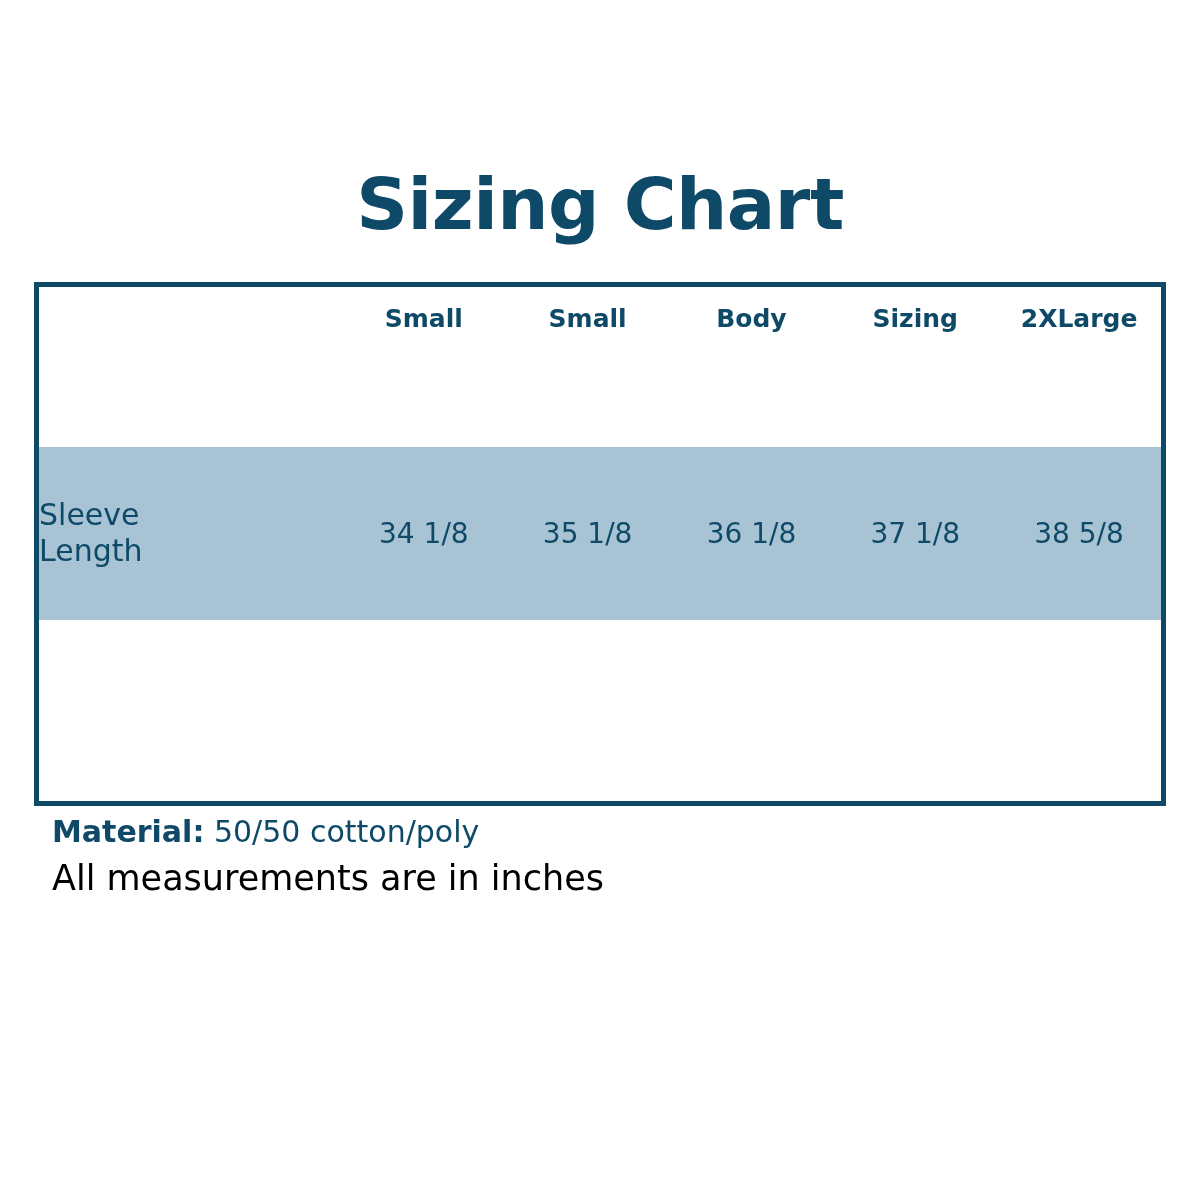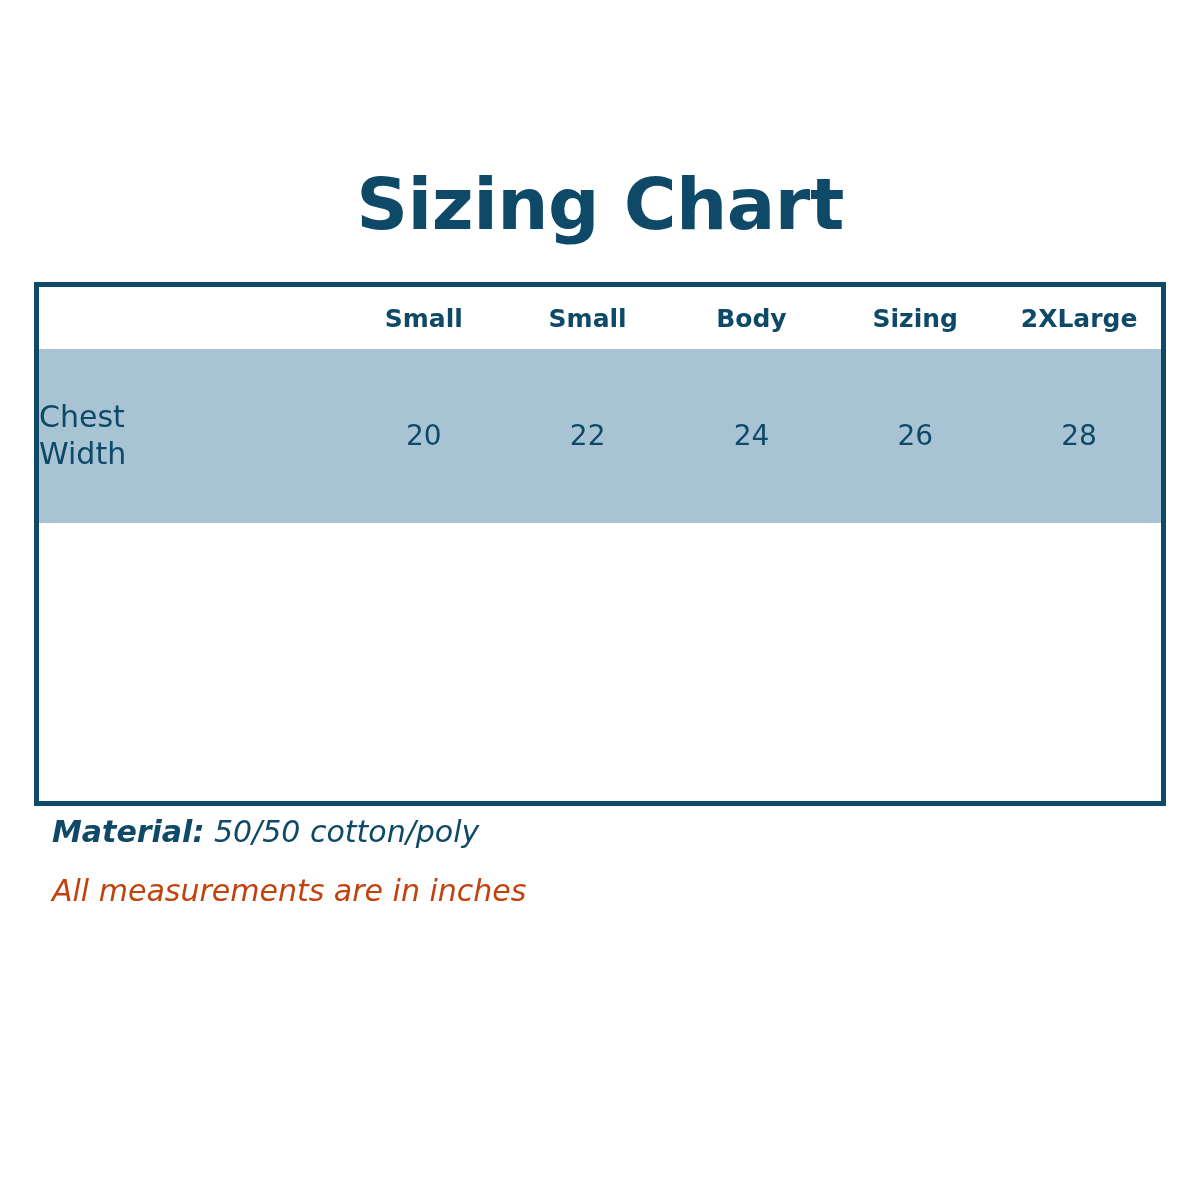--- a/index.html
+++ b/index.html
@@ -88,35 +88,34 @@
     font-size: 28px;
     font-weight: 400;
     color: #0e4a68;
     text-align: center;
   }
   .footnotes {
     position: absolute;
     left: 52px;
     top: 812px;
     width: 1100px;
-    font-style: italic;
   }
   .material-line {
     font-size: 30px;
     color: #0e4a68;
     line-height: 1.3;
   }
   .material-line .mat-label {
     font-weight: 700;
   }
   .measure-line {
-    font-size: 30px;
-    color: #c2410c;
+    font-size: 35px;
+    color: #000000;
     line-height: 1.35;
-    margin-top: 20px;
+    margin-top: 4px;
   }
 </style>
 </head>
 <body>
 
 <div class="page">
 
   <div class="title">Sizing Chart</div>
 
   <div class="chart-box">
@@ -134,41 +133,41 @@
           <th class="head-blank"></th>
           <th>Small</th>
           <th>Small</th>
           <th>Body</th>
           <th>Sizing</th>
           <th>2XLarge</th>
         </tr>
       </thead>
       <tbody>
 
-        <tr class="data-row">
-          <td class="row-label">
-            <div>Chest</div>
-            <div>Width</div>
-          </td>
-          <td class="value">20</td>
-          <td class="value">22</td>
-          <td class="value">24</td>
-          <td class="value">26</td>
-          <td class="value">28</td>
-        </tr>
 
         <tr class="spacer-row">
           <td></td>
           <td></td>
           <td></td>
           <td></td>
           <td></td>
           <td></td>
         </tr>
 
+        <tr class="data-row">
+          <td class="row-label">
+            <div>Sleeve</div>
+            <div>Length</div>
+          </td>
+          <td class="value">34 1/8</td>
+          <td class="value">35 1/8</td>
+          <td class="value">36 1/8</td>
+          <td class="value">37 1/8</td>
+          <td class="value">38 5/8</td>
+        </tr>
 
         <tr class="spacer-row">
           <td></td>
           <td></td>
           <td></td>
           <td></td>
           <td></td>
           <td></td>
         </tr>
 

